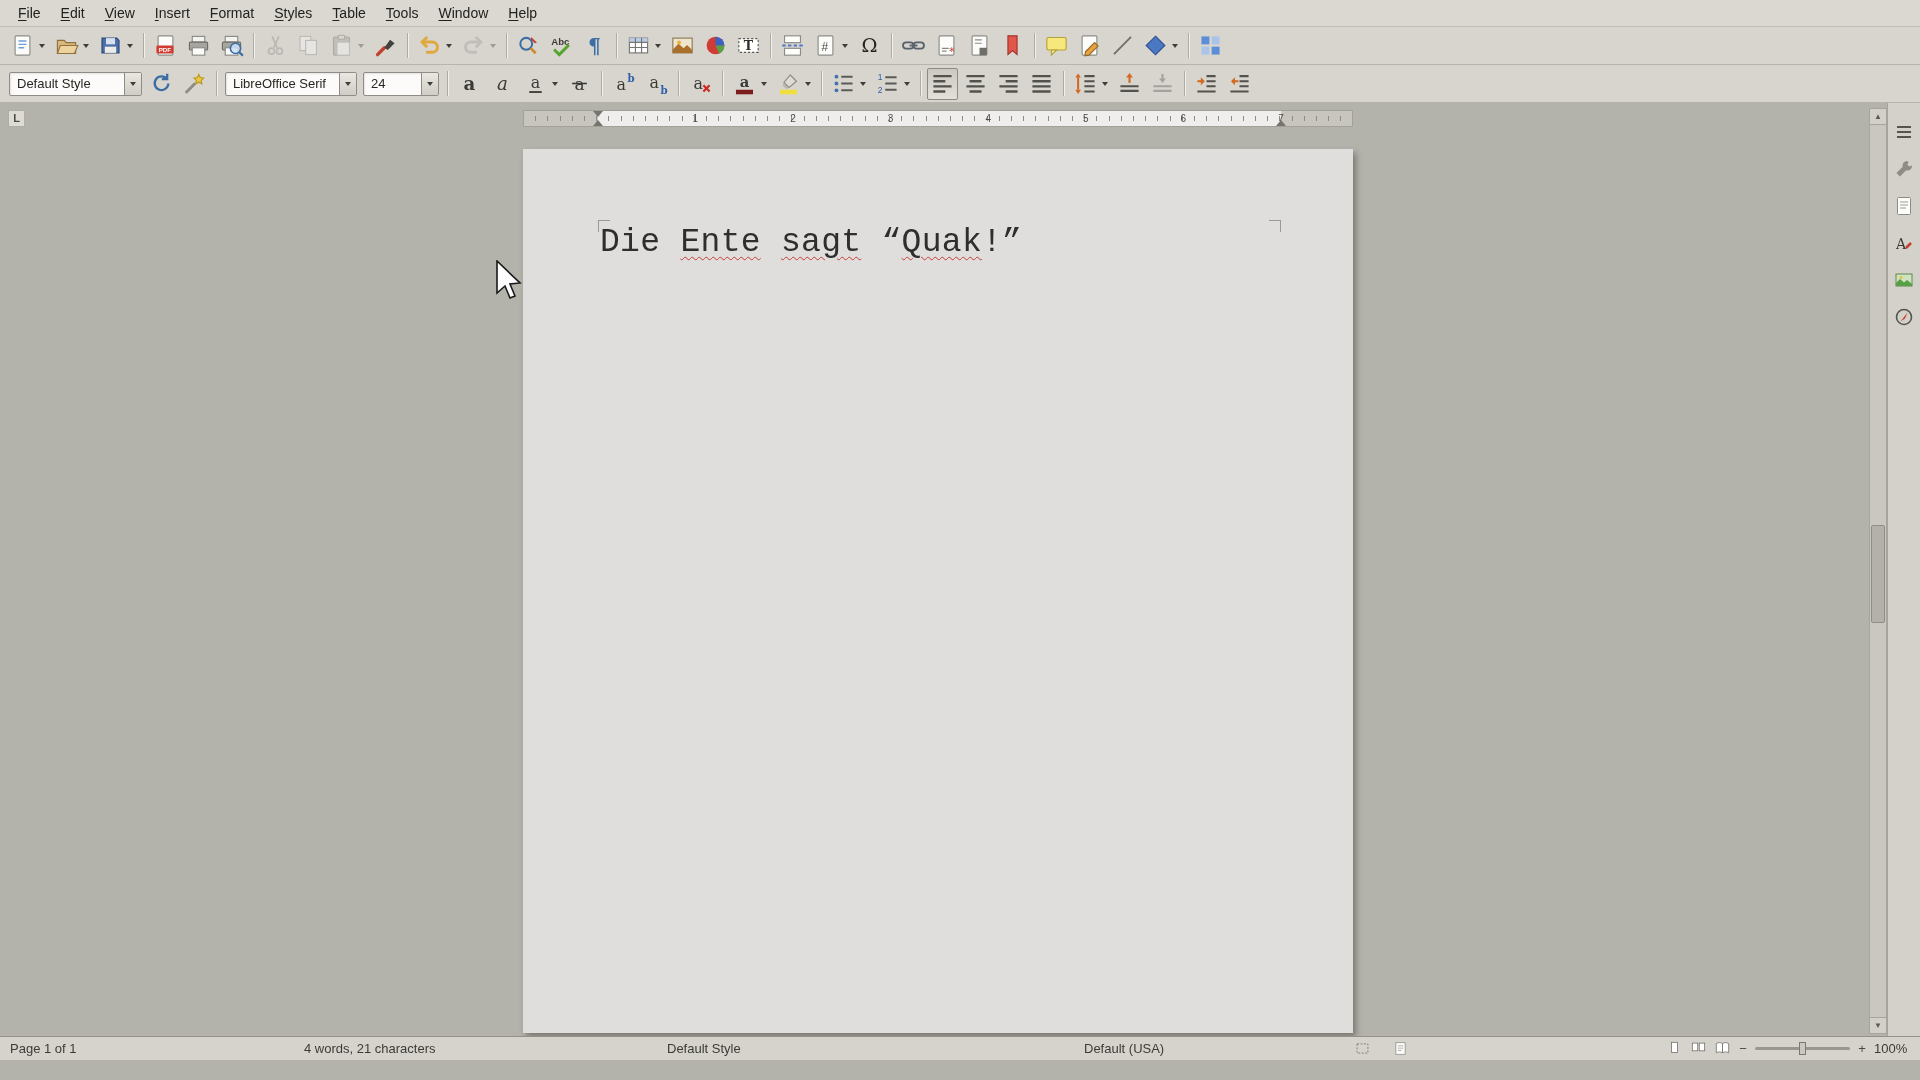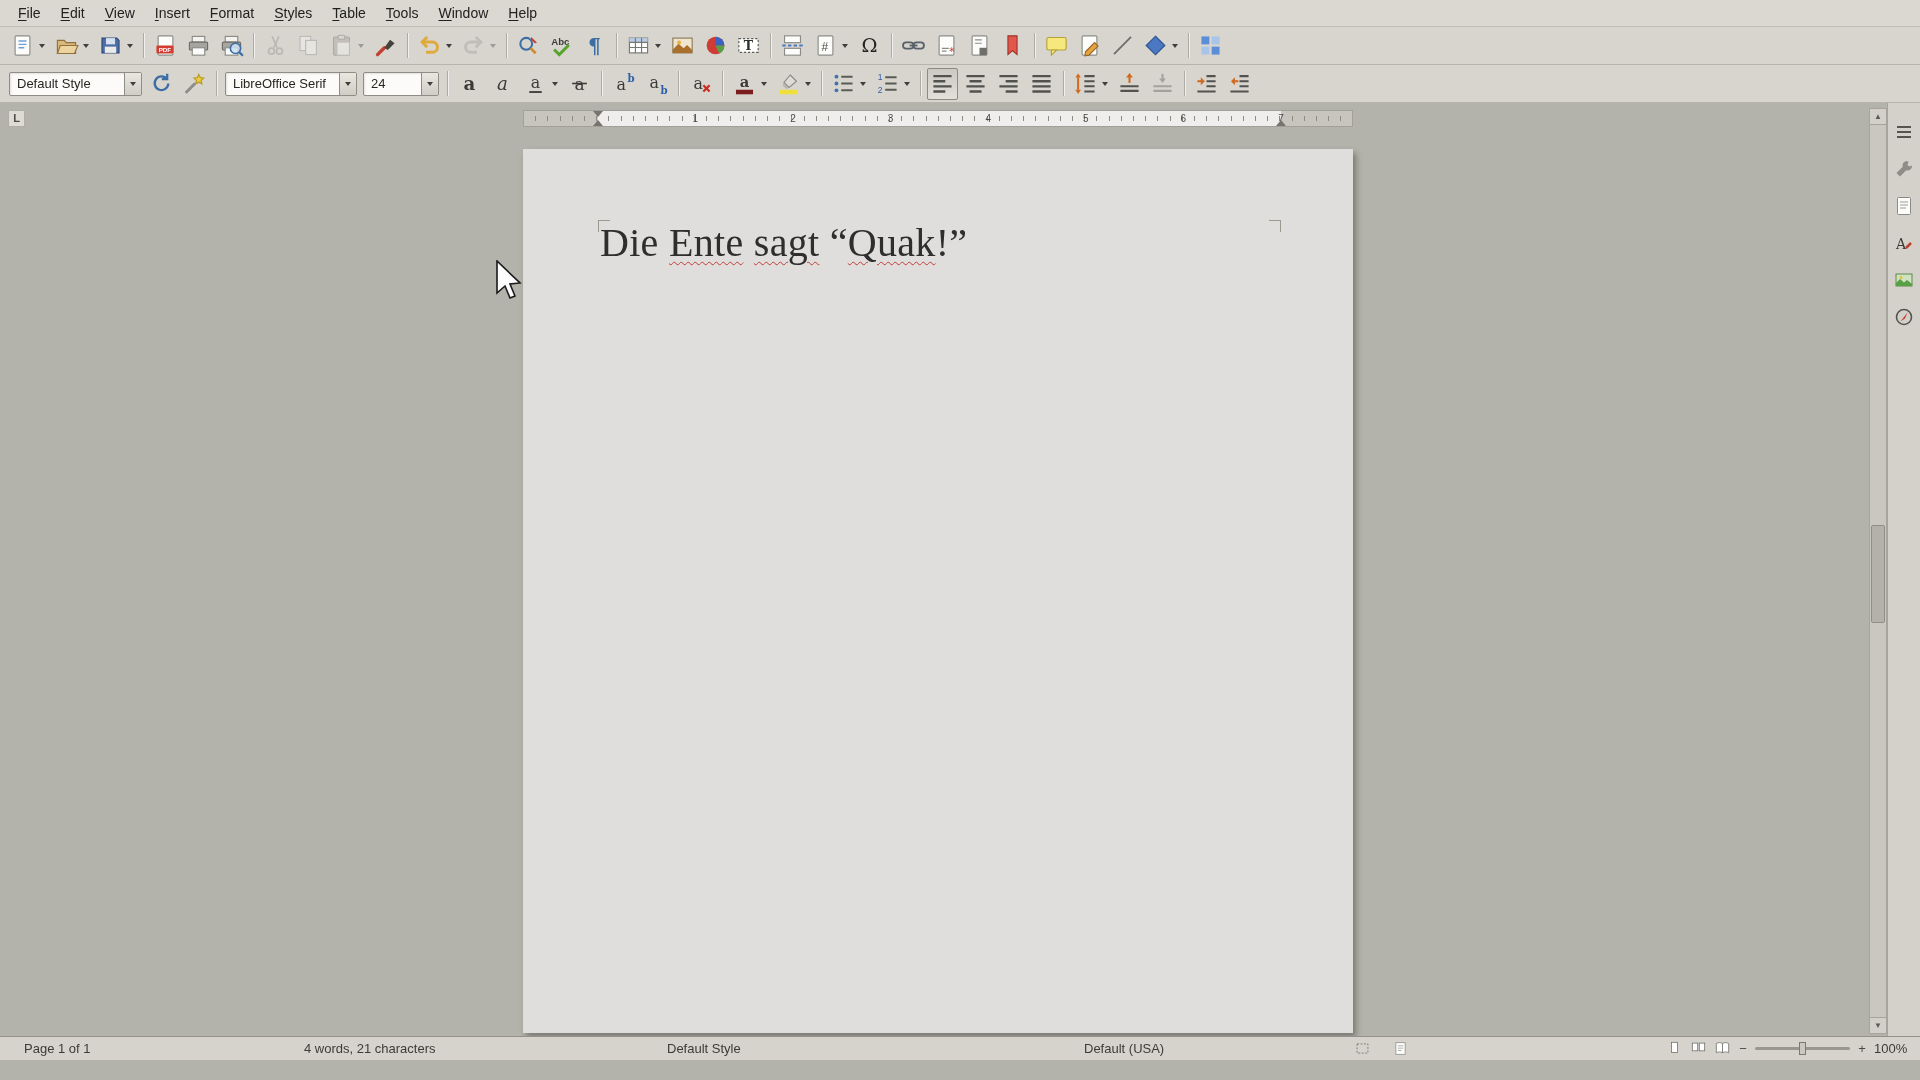--- a/index.html
+++ b/index.html
@@ -62,21 +62,21 @@
   .imark.fl { border-left:5px solid transparent; border-right:5px solid transparent;
     border-top:6px solid #76746d; top:1px; }
   .imark.li { border-left:5px solid transparent; border-right:5px solid transparent;
     border-bottom:6px solid #76746d; bottom:1px; }
   .page { position:absolute; left:523px; top:46px; width:830px; height:884px;
     background:#dfdedc; box-shadow:3px 4px 6px rgba(50,50,45,.45); }
   .cmark { position:absolute; width:12px; height:12px; }
   .cmark.tl { left:75px; top:71px; border-left:1px solid #9b9990; border-top:1px solid #9b9990; }
   .cmark.tr { left:746px; top:71px; border-right:1px solid #9b9990; border-top:1px solid #9b9990; }
   .doctext { position:absolute; left:77px; top:72px; right:60px;
-    font-family:Liberation Serif, serif; font-size:40px; line-height:44px; color:#2e2e2e;
+    font-family:Liberation Mono, monospace; font-size:33px; line-height:44px; color:#2e2e2e;
     letter-spacing:.3px; }
   .mis { text-decoration-line:underline; text-decoration-style:wavy;
     text-decoration-color:#c43c35; text-decoration-thickness:1px; text-underline-offset:5px; }
 
   
   .vscroll { position:absolute; right:33px; top:5px; bottom:2px; width:18px;
     background:#c9c7c0; border:1px solid #a7a49d; }
   .sarrow { position:absolute; left:0; width:100%; height:16px; font-size:8px; color:#5a5a55;
     display:flex; align-items:center; justify-content:center; background:#d3d0ca; }
   .sarrow.up { top:0; border-bottom:1px solid #a7a49d; }
@@ -677,21 +677,21 @@
         <span class="sidetab">
           <svg viewBox="0 0 22 22" xmlns="http://www.w3.org/2000/svg">
             <circle cx="11" cy="11" r="7.5" fill="none" stroke="#55554f" stroke-width="1.6"></circle>
             <path d="M11 11l3.5-4.5L12 12.5 7.5 15.5z" fill="#c2402f"></path>
           </svg>
         </span>
       </div>
   </div>
 
   <div class="statusbar">
-    <span class="sb-item" style="left:24px">Page 1 of 1</span>
+    <span class="sb-item" style="left:10px">Page 1 of 1</span>
     <span class="sb-item" style="left:304px">4 words, 21 characters</span>
     <span class="sb-item" style="left:667px">Default Style</span>
     <span class="sb-item" style="left:1084px">Default (USA)</span>
     <span class="sb-ic" style="left:1354px" id="sb-sel">
         <svg viewBox="0 0 22 22" xmlns="http://www.w3.org/2000/svg">
           <rect x="4" y="5" width="14" height="12" fill="none" stroke="#6b6b66" stroke-dasharray="2.5 2"></rect>
         </svg>
       </span>
     <span class="sb-ic" style="left:1392px" id="sb-mod">
         <svg viewBox="0 0 22 22" xmlns="http://www.w3.org/2000/svg">

